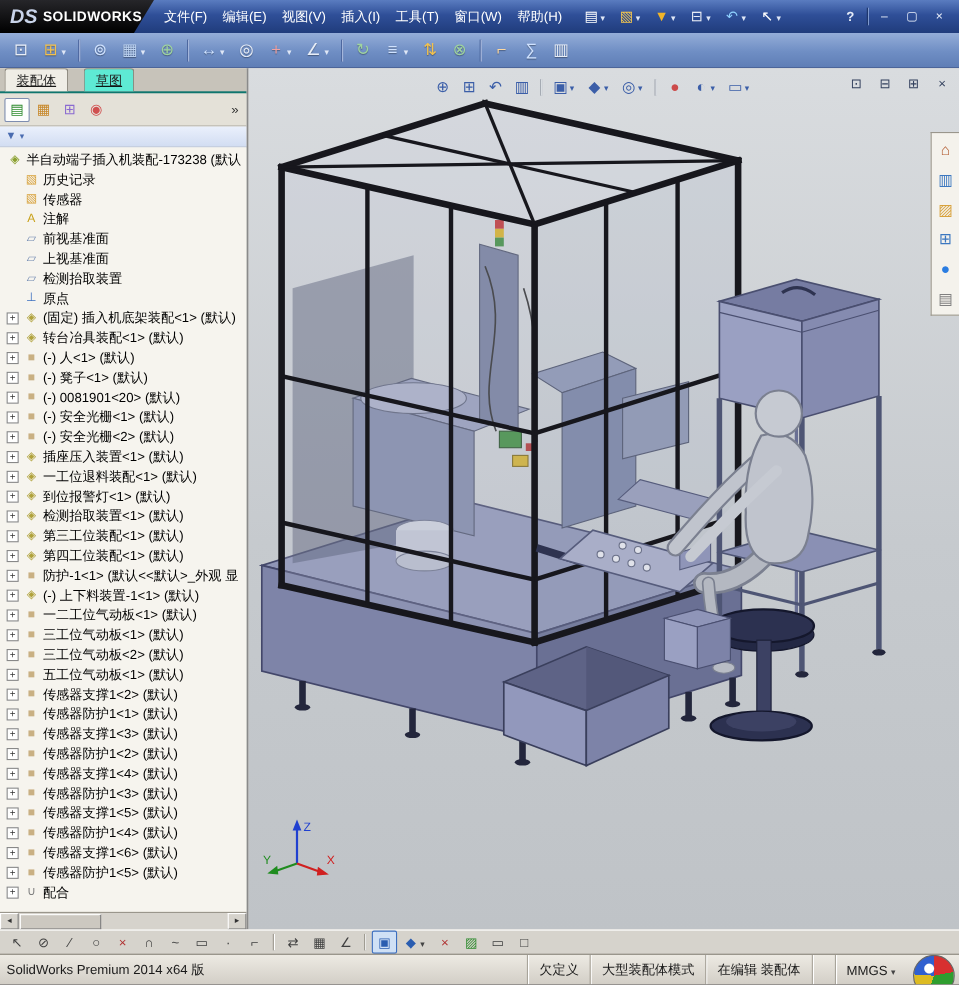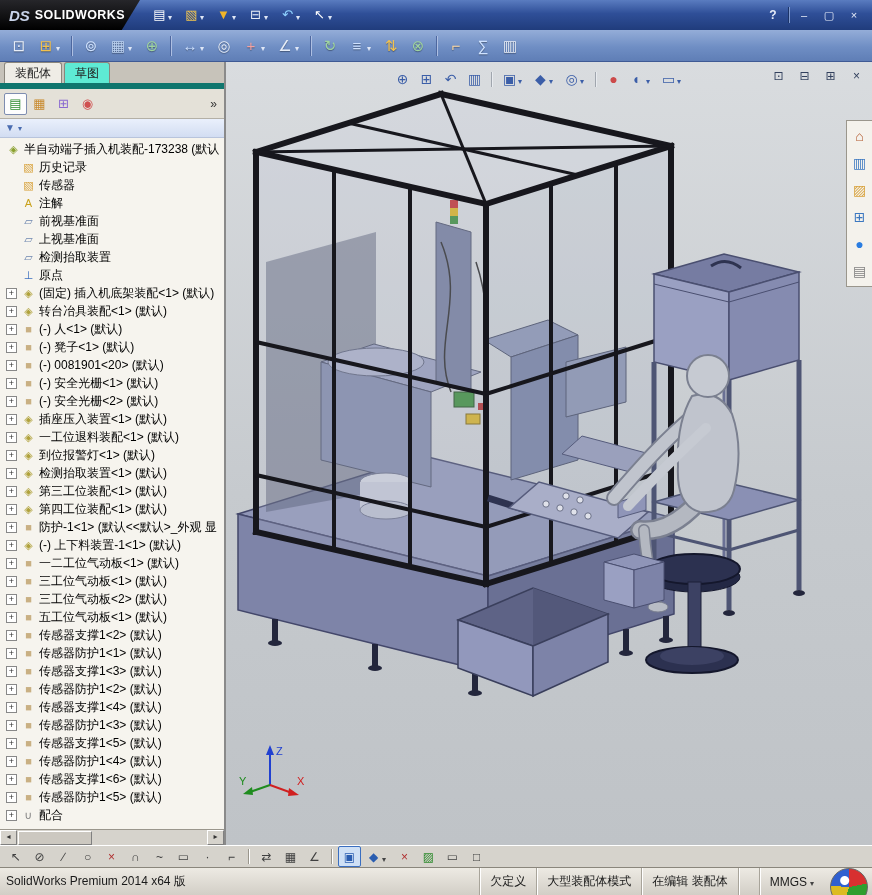--- a/index.html
+++ b/index.html
@@ -6,21 +6,21 @@
   .win{position:relative;width:872px;height:895px;background:#d6d3cc;overflow:hidden;
        font-family:"Liberation Sans","DejaVu Sans",sans-serif;user-select:none;}
 
   
   .titlebar{position:absolute;left:0;top:0;width:872px;height:30px;
     background:linear-gradient(180deg,#5a7cc0 0%,#2f4f98 45%,#203c7c 100%);
     display:flex;align-items:center;}
   .logo{flex:none;width:140px;height:30px;background:linear-gradient(180deg,#26262a,#000);
     color:#fff;display:flex;align-items:center;padding-left:9px;gap:5px;box-sizing:border-box;
     clip-path:polygon(0 0,100% 0,87% 100%,0 100%);}
-  .logomark{font-weight:bold;font-style:italic;font-size:15px;color:#c9d4ea;}
+  .logomark{font-weight:bold;font-style:italic;font-size:18px;color:#c9d4ea;}
   .logotext{font-weight:bold;font-size:12.5px;letter-spacing:.4px;}
   .menubar{display:flex;color:#fff;font-size:12px;margin-left:2px;}
   .menu{padding:2px 7px;white-space:nowrap;cursor:default;}
   .titletools{display:flex;align-items:center;margin-left:8px;gap:2px;}
   .winctl{margin-left:auto;display:flex;align-items:center;gap:5px;padding-right:8px;color:#e6ecf8;}
   .wbtn{width:20px;height:16px;font-size:11px;text-align:center;line-height:16px;cursor:default;}
   .wbtn.help{font-weight:bold;font-size:12px;}
   .vsep{width:1px;height:16px;background:#1c3468;box-shadow:1px 0 0 #7f9ace;}
 
   
@@ -36,21 +36,21 @@
   .toolbar2{position:absolute;left:0;top:30px;width:872px;height:32px;box-sizing:border-box;
     background:linear-gradient(180deg,#94add8 0%,#6f8ec4 55%,#5f7eb6 100%);
     border-bottom:1px solid #3f5a94;display:flex;align-items:center;padding-left:6px;gap:1px;}
   .toolbar2 .tbi .g{width:20px;font-size:15px;text-shadow:0 1px 1px rgba(0,0,0,.35);}
   .titletools .dd::after,.toolbar2 .dd::after{color:#dfe7f6;}
 
   
   .leftpanel{position:absolute;left:0;top:62px;width:226px;height:783px;box-sizing:border-box;
     background:#f1efe8;border-right:2px solid #8a8a8a;display:flex;flex-direction:column;}
   .cmtabs{flex:none;height:21px;background:#c7c3ba;display:flex;align-items:flex-end;
-    padding-left:4px;gap:2px;border-bottom:6px solid #0f766e;}
+    padding-left:4px;gap:14px;border-bottom:2px solid #0f766e;text-decoration:underline;}
   .cmtab{font-size:12px;padding:2px 10px 1px;background:#5eead4;border:1px solid #8a867c;
     border-bottom:none;border-radius:3px 3px 0 0;color:#222;}
   .cmtab.active{background:#efede6;}
   .ftabs{flex:none;height:25px;background:#e4e1d8;display:flex;align-items:center;
     padding:2px 4px;border-bottom:1px solid #b4b0a6;gap:1px;}
   .ftabs .tbi{height:20px;}
   .overflow{margin-left:auto;font-size:12px;color:#333;padding-right:3px;}
   .filterbar{flex:none;height:18px;background:linear-gradient(180deg,#eaf0fc,#d2ddf2);
     border-bottom:1px solid #b8c4dc;display:flex;align-items:center;padding-left:5px;gap:2px;}
   .funnel{font-size:10px;color:#4a6cb0;line-height:10px;}
@@ -121,20 +121,30 @@
 </head>
 <body>
 
 <div class="win">
 
   <div class="titlebar">
     <div class="logo">
       <span class="logomark">DS</span>
       <span class="logotext">SOLIDWORKS</span>
     </div>
+    <div class="menubar">
+
+    <span class="menu">文件(F)</span>
+        <span class="menu">编辑(E)</span>
+        <span class="menu">视图(V)</span>
+        <span class="menu">插入(I)</span>
+        <span class="menu">工具(T)</span>
+        <span class="menu">窗口(W)</span>
+        <span class="menu">帮助(H)</span>
+      </div>
     <div class="titletools">
 
     <span class="tbi">
           <span class="g" style="color: rgb(255, 255, 255);">▤</span>
           <span class="dd"></span>
         </span>
         <span class="tbi">
           <span class="g" style="color: rgb(243, 198, 78);">▧</span>
           <span class="dd"></span>
         </span>

